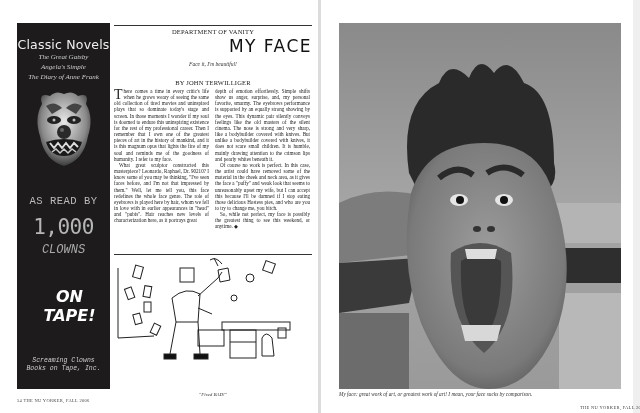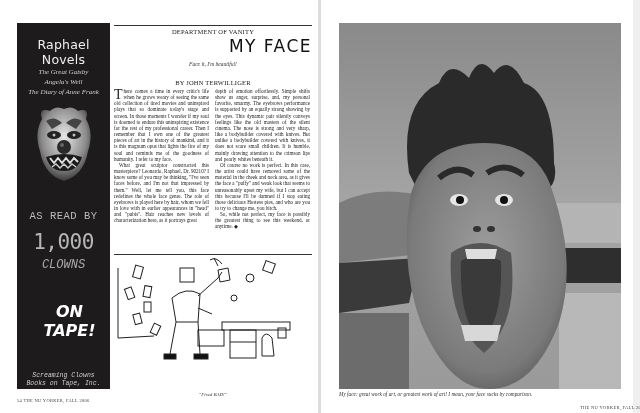--- a/index.html
+++ b/index.html
@@ -57,24 +57,24 @@
 </style>
 </head>
 <body>
 
 <div class="page page-left"></div>
 <div class="gutter"></div>
 <div class="page page-right"></div>
 <div class="right-edge"></div>
 
 <div class="ad">
-  <div class="ad-title">Raphael Novels</div>
+  <div class="ad-title">Classic Novels</div>
   <div class="ad-books">
     <div>The Great Gatsby</div>
-    <div>Angela's Well</div>
+    <div>Angela's Simple</div>
     <div>The Diary of Anne Frank</div>
   </div>
   <svg class="ad-clown" viewBox="0 0 64 78">
     <defs>
       <radialGradient id="cg" cx="50%" cy="40%" r="60%">
         <stop offset="0%" stop-color="#e8e8e8"></stop>
         <stop offset="70%" stop-color="#8a8a8a"></stop>
         <stop offset="100%" stop-color="#3a3a3a"></stop>
       </radialGradient>
     </defs>

